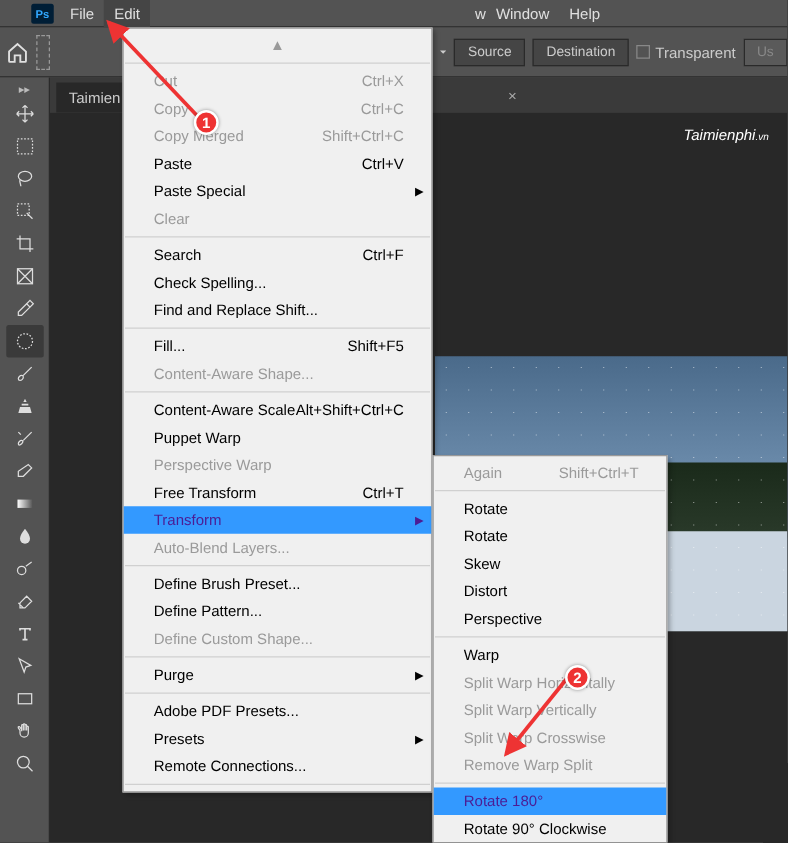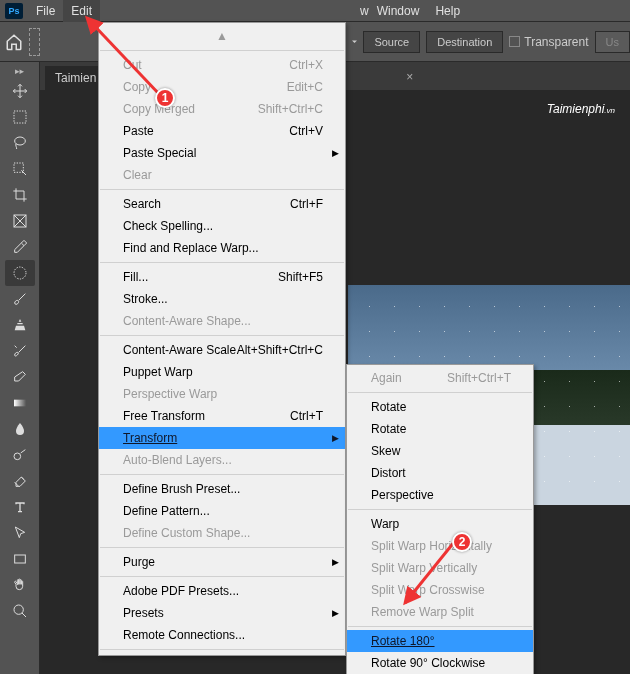--- a/index.html
+++ b/index.html
@@ -1,17 +1,17 @@
 <!DOCTYPE html>
 <html><head>
 <meta charset="utf-8">
 <style>
   * { margin:0; padding:0; box-sizing:border-box; font-family:"Segoe UI",Tahoma,sans-serif; font-size:12px; }
   body { width:630px; height:674px; background:#535353; overflow:hidden; position:relative; }
-  .menubar { height:22px; background:#535353; display:flex; align-items:center; color:#e0e0e0; border-bottom:1px solid #2a2a2a; }
+  .menubar { height:22px; background:#535353; display:flex; align-items:center; color:#e0e0e0; border-bottom:1px solid #2a2a2a;padding-left:20px; }
   .ps-logo { width:18px; height:16px; margin:0 5px; background:#001e36; color:#31a8ff; font-size:9px; font-weight:bold; display:flex; align-items:center; justify-content:center; border-radius:2px; }
   .mbar-item { padding:0 8px; height:22px; display:flex; align-items:center; cursor:default; }
   .mbar-item.open { background:#454545; }
   .options { height:40px; background:#535353; display:flex; align-items:center; border-bottom:1px solid #2a2a2a; padding-left:5px; gap:6px; }
   .home-btn { width:28px; height:28px; display:flex; align-items:center; justify-content:center; color:#e0e0e0; }
   .tool-ic { width:28px; height:28px; display:flex; align-items:center; justify-content:center; color:#e0e0e0; border:1px dashed #999; }
   .opt-btn { height:22px; padding:0 10px; background:#454545; color:#ccc; border:1px solid #2a2a2a; display:flex; align-items:center; font-size:11px; }
   .opt-chk { display:flex; align-items:center; gap:4px; color:#ccc; font-size:11px; }
   .opt-chk .box { width:11px; height:11px; border:1px solid #888; }
   .tabstrip { height:28px; background:#3a3a3a; display:flex; align-items:flex-end; padding-left:45px; }
@@ -25,21 +25,21 @@
   .trees { position:absolute; left:0; right:0; top:85px; height:60px; background:linear-gradient(#1a2a1a,#2a3a2a); }
   .ground { position:absolute; left:0; right:0; top:140px; bottom:0; background:#cad5e0; }
   .snow { position:absolute; inset:0; background-image:radial-gradient(#fff 0.5px,transparent 0.5px),radial-gradient(#fff 0.5px,transparent 0.5px); background-size:18px 18px,25px 25px; background-position:0 0,9px 9px; opacity:.6; }
   .watermark { position:absolute; right:15px; top:100px; color:#fff; font-family:Georgia,serif; font-size:15px; font-style:italic; }
   .watermark .vn { font-size:8px;text-align:right; }
   .menu { position:absolute; background:#f0f0f0; border:1px solid #999; box-shadow:2px 2px 4px rgba(0,0,0,.3); padding:2px 0; }
   .menu.m1 { left:98px; top:22px; width:248px; }
   .menu.m2 { left:346px; top:364px; width:188px; }
   .mi { height:22px; display:flex; align-items:center; padding:0 22px 0 24px; color:#000; position:relative; white-space:nowrap; }
   .mi.dis { color:#9a9a9a; }
-  .mi.sel { background:#3399ff; color:#0f172a;text-decoration:underline; }
+  .mi.sel { background:#3399ff; color:#4c1d95; }
   .mi .sc { position:absolute; right:22px; }
   .mi .arr { position:absolute; right:6px; font-size:9px; }
   .sep { height:1px; background:#d0d0d0; margin:3px 1px; }
   .marker { position:absolute; width:20px; height:20px; background:#e33; border:2px solid #fff; border-radius:50%; color:#fff; font-weight:bold; display:flex; align-items:center; justify-content:center; font-size:12px; z-index:50; box-shadow:0 0 3px rgba(0,0,0,.4); }
   .arrow { position:absolute; z-index:49; pointer-events:none; }
   .hidden-menu { color:#e0e0e0; margin-left:260px; }
 </style>
 </head>
 <body>
 
@@ -213,21 +213,21 @@
 
 <div class="menu m1">
   <div class="mi dis" style="justify-content:center;padding:0">▲</div>
   <div class="sep"></div>
   <div class="mi dis">
       <span>Cut</span>
       <span class="sc">Ctrl+X</span>
     </div>
   <div class="mi dis">
       <span>Copy</span>
-      <span class="sc">Edit+C</span>
+      <span class="sc">Ctrl+C</span>
     </div>
   <div class="mi dis">
       <span>Copy Merged</span>
       <span class="sc">Shift+Ctrl+C</span>
     </div>
   <div class="mi">
       <span>Paste</span>
       <span class="sc">Ctrl+V</span>
     </div>
   <div class="mi">
@@ -239,29 +239,26 @@
     </div>
   <div class="sep"></div>
   <div class="mi">
       <span>Search</span>
       <span class="sc">Ctrl+F</span>
     </div>
   <div class="mi">
       <span>Check Spelling...</span>
     </div>
   <div class="mi">
-      <span>Find and Replace Warp...</span>
+      <span>Find and Replace Shift...</span>
     </div>
   <div class="sep"></div>
   <div class="mi">
       <span>Fill...</span>
       <span class="sc">Shift+F5</span>
-    </div>
-  <div class="mi">
-      <span>Stroke...</span>
     </div>
   <div class="mi dis">
       <span>Content-Aware Shape...</span>
     </div>
   <div class="sep"></div>
   <div class="mi">
       <span>Content-Aware Scale</span>
       <span class="sc">Alt+Shift+Ctrl+C</span>
     </div>
   <div class="mi">

